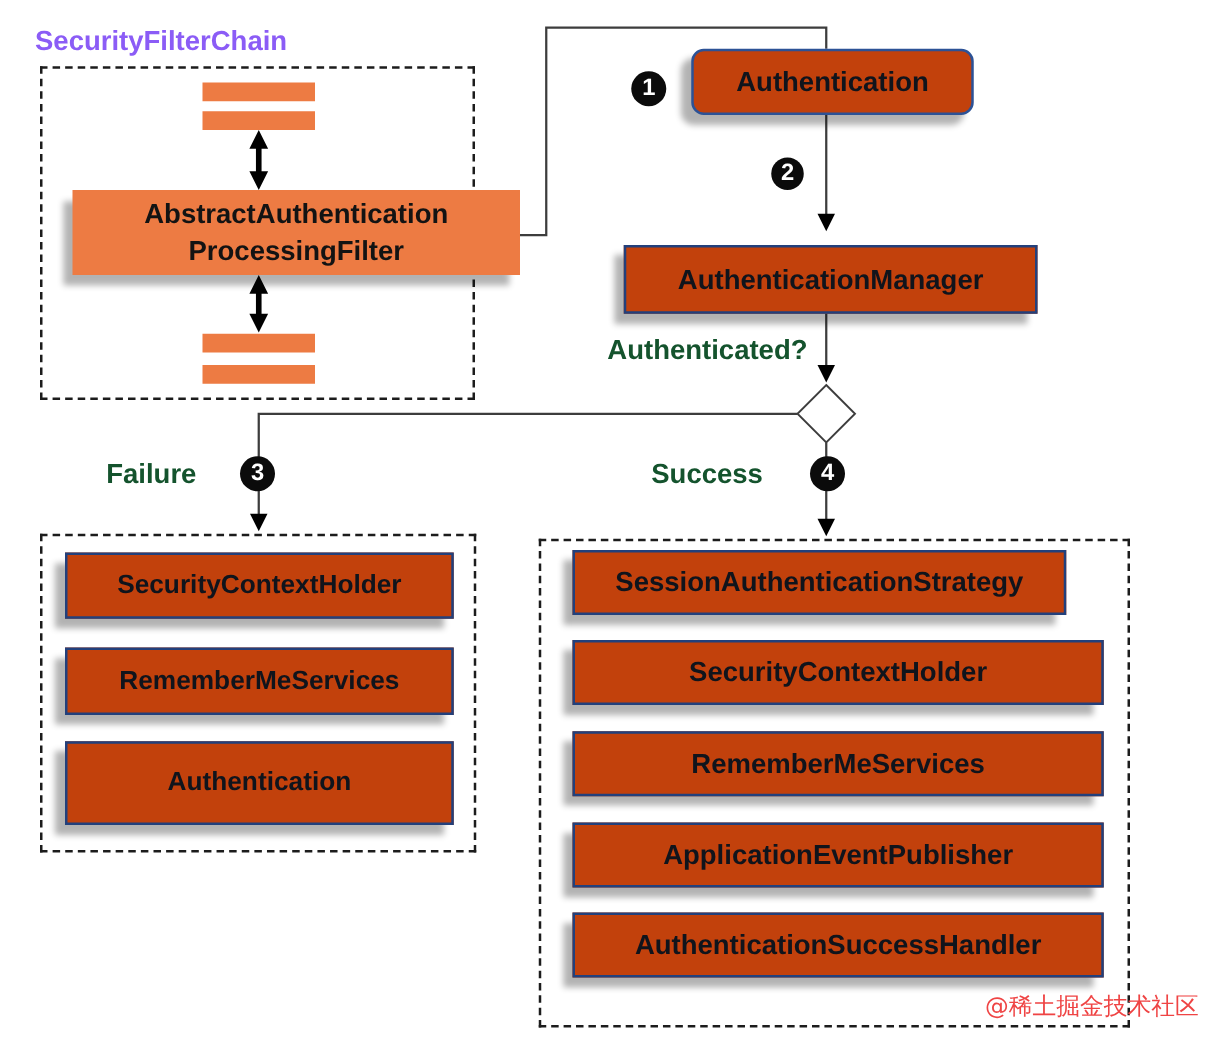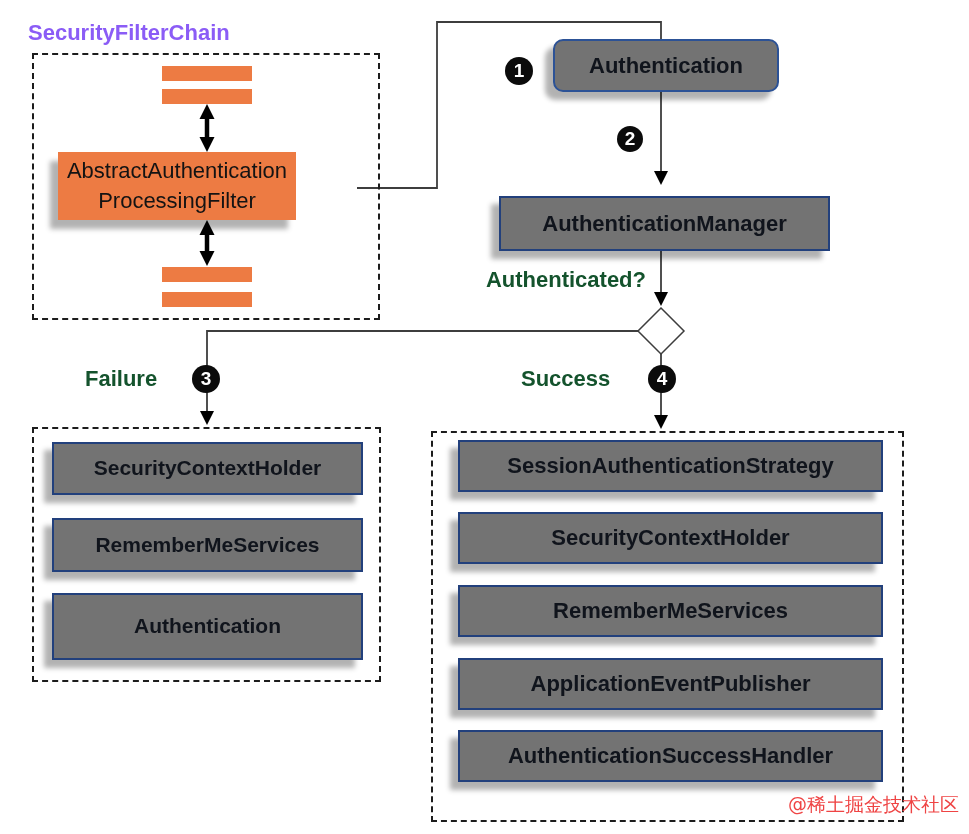--- a/index.html
+++ b/index.html
@@ -12,27 +12,27 @@
   .diagram-title{
     position:absolute;left:28px;top:20px;font-size:22px;font-weight:bold;color:#8b5cf6;z-index:3;
   }
   .dashed-box{
     position:absolute;border:2px dashed #1c1c1c;background:transparent;z-index:2;
   }
   .orange-bar{
     position:absolute;left:162px;width:90px;height:15px;background:#ED7B43;z-index:3;
   }
   .orange-node{
-    position:absolute;left:58px;top:152px;width:238px;height:68px;background:#ED7B43;
+    position:absolute;left:58px;top:152px;width:358px;height:68px;background:#ED7B43;
     display:flex;flex-direction:column;align-items:center;justify-content:center;
-    font-size:22px;font-weight:normal;line-height:1.35;text-align:center;
+    font-size:22px;font-weight:bold;line-height:1.35;text-align:center;
     box-shadow:-8px 9px 5px rgba(0,0,0,0.30);z-index:3;color:#131313;
   }
   .blue-node{
-    position:absolute;background:#737373;border:2px solid #22407C;
+    position:absolute;background:#c2410c;border:2px solid #22407C;
     display:flex;flex-direction:column;align-items:center;justify-content:center;
     font-size:22px;font-weight:bold;text-align:right;line-height:1.25;color:#10141c;
     box-shadow:-8px 8px 5px rgba(0,0,0,0.30);box-sizing:border-box;z-index:3;
   }
   .blue-node.rounded{border-radius:10px;border-color:#2C5296;}
   .step-badge{
     position:absolute;width:28px;height:28px;border-radius:50%;background:#0b0b0b;
     color:#fff;display:flex;align-items:center;justify-content:center;
     font-size:19px;font-weight:bold;z-index:4;
   }
@@ -123,21 +123,21 @@
   </div>
   <div class="blue-node" style="left:52px;top:518px;width:311px;height:54px;font-size:21px;">
     <span>RememberMeServices</span>
   </div>
   <div class="blue-node" style="left:52px;top:593px;width:311px;height:67px;font-size:21px;">
     <span>Authentication</span>
   </div>
 
   <div class="dashed-box" style="left:431px;top:431px;width:469px;height:387px;"></div>
 
-  <div class="blue-node" style="left:458px;top:440px;width:425px;height:52px;">
+  <div class="blue-node" style="left:458px;top:440px;width:395px;height:52px;">
     <span>SessionAuthenticationStrategy</span>
   </div>
   <div class="blue-node" style="left:458px;top:512px;width:425px;height:52px;">
     <span>SecurityContextHolder</span>
   </div>
   <div class="blue-node" style="left:458px;top:585px;width:425px;height:52px;">
     <span>RememberMeServices</span>
   </div>
   <div class="blue-node" style="left:458px;top:730px;width:425px;height:52px;">
     <span>AuthenticationSuccessHandler</span>

